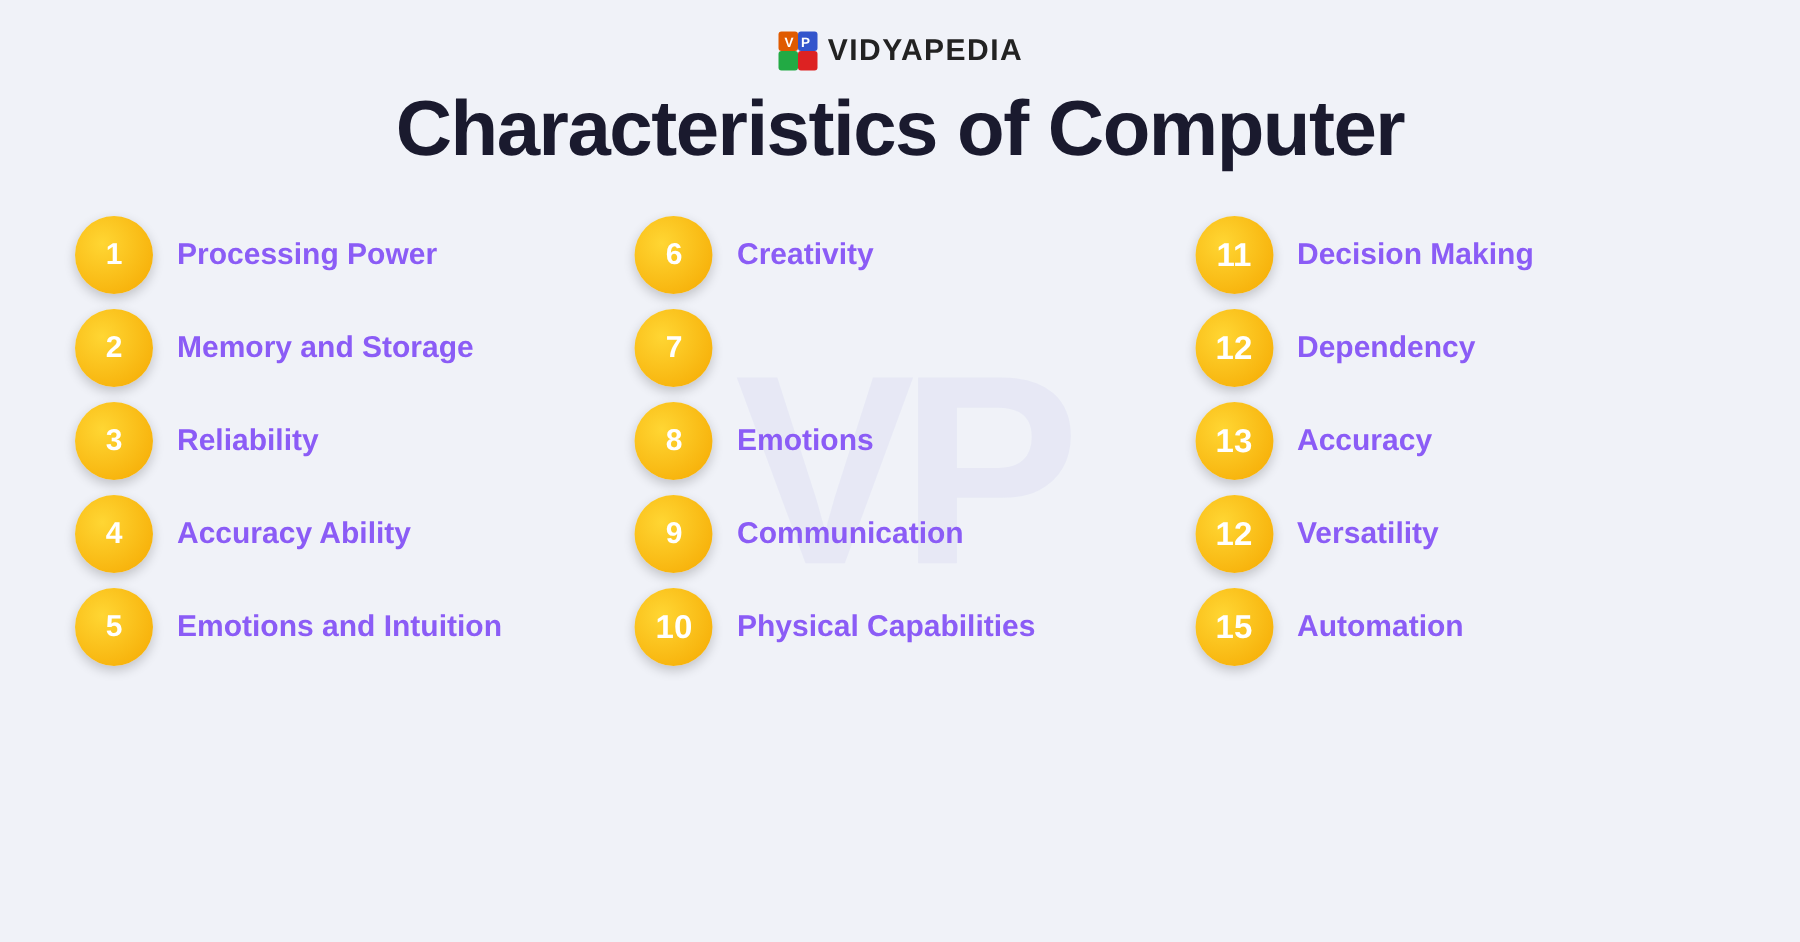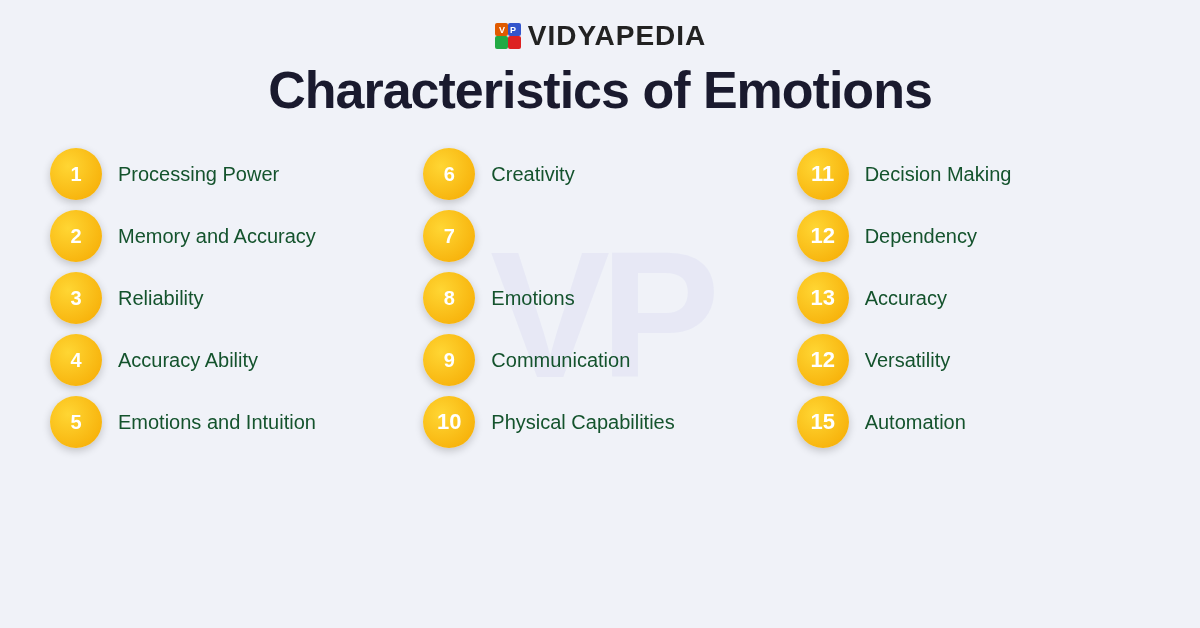--- a/index.html
+++ b/index.html
@@ -45,21 +45,21 @@
 
     .brand {
       display: flex;
       align-items: center;
       justify-content: center;
       gap: 6px;
       margin-bottom: 8px;
     }
 
     .brand-name {
-      font-size: 28px;
+      font-size: 20px;
       font-weight: 700;
       color: #222;
       letter-spacing: 1px;
     }
 
     .page-title {
       font-size: 52px;
       font-weight: 900;
       color: #1a1a2e;
       letter-spacing: -1px;
@@ -95,22 +95,22 @@
       box-shadow: 0 3px 8px rgba(0,0,0,0.2);
       flex-shrink: 0;
     }
 
     .badge.large-num {
       font-size: 22px;
     }
 
     .item-label {
       font-size: 20px;
-      font-weight: 400;
-      color: #14532d;
+      font-weight: 700;
+      color: #8b5cf6;
     }
 
     
     .logo-svg {
       width: 28px;
       height: 28px;
     }
   </style>
 </head>
 <body>
@@ -124,39 +124,39 @@
       <svg class="logo-svg" viewBox="0 0 28 28" xmlns="http://www.w3.org/2000/svg">
         <rect x="1" y="1" width="13" height="13" rx="2" fill="#e05a00"></rect>
         <rect x="14" y="1" width="13" height="13" rx="2" fill="#3355cc"></rect>
         <rect x="1" y="14" width="13" height="13" rx="2" fill="#22aa44"></rect>
         <rect x="14" y="14" width="13" height="13" rx="2" fill="#dd2222"></rect>
         <text x="5" y="11" font-size="9" fill="white" font-weight="bold">V</text>
         <text x="16" y="11" font-size="9" fill="white" font-weight="bold">P</text>
       </svg>
       <span class="brand-name">VIDYAPEDIA</span>
     </div>
-    <h1 class="page-title">Characteristics of Emotions</h1>
+    <h1 class="page-title">Characteristics of Computer</h1>
   </div>
 
   <div class="items-grid" id="items-grid">
   <div class="item">
         <div class="badge">1</div>
         <span class="item-label">Processing Power</span>
       </div>
       <div class="item">
         <div class="badge">6</div>
         <span class="item-label">Creativity</span>
       </div>
       <div class="item">
         <div class="badge large-num">11</div>
         <span class="item-label">Decision Making</span>
       </div>
       <div class="item">
         <div class="badge">2</div>
-        <span class="item-label">Memory and Accuracy</span>
+        <span class="item-label">Memory and Storage</span>
       </div>
       <div class="item">
         <div class="badge">7</div>
       </div>
       <div class="item">
         <div class="badge large-num">12</div>
         <span class="item-label">Dependency</span>
       </div>
       <div class="item">
         <div class="badge">3</div>

